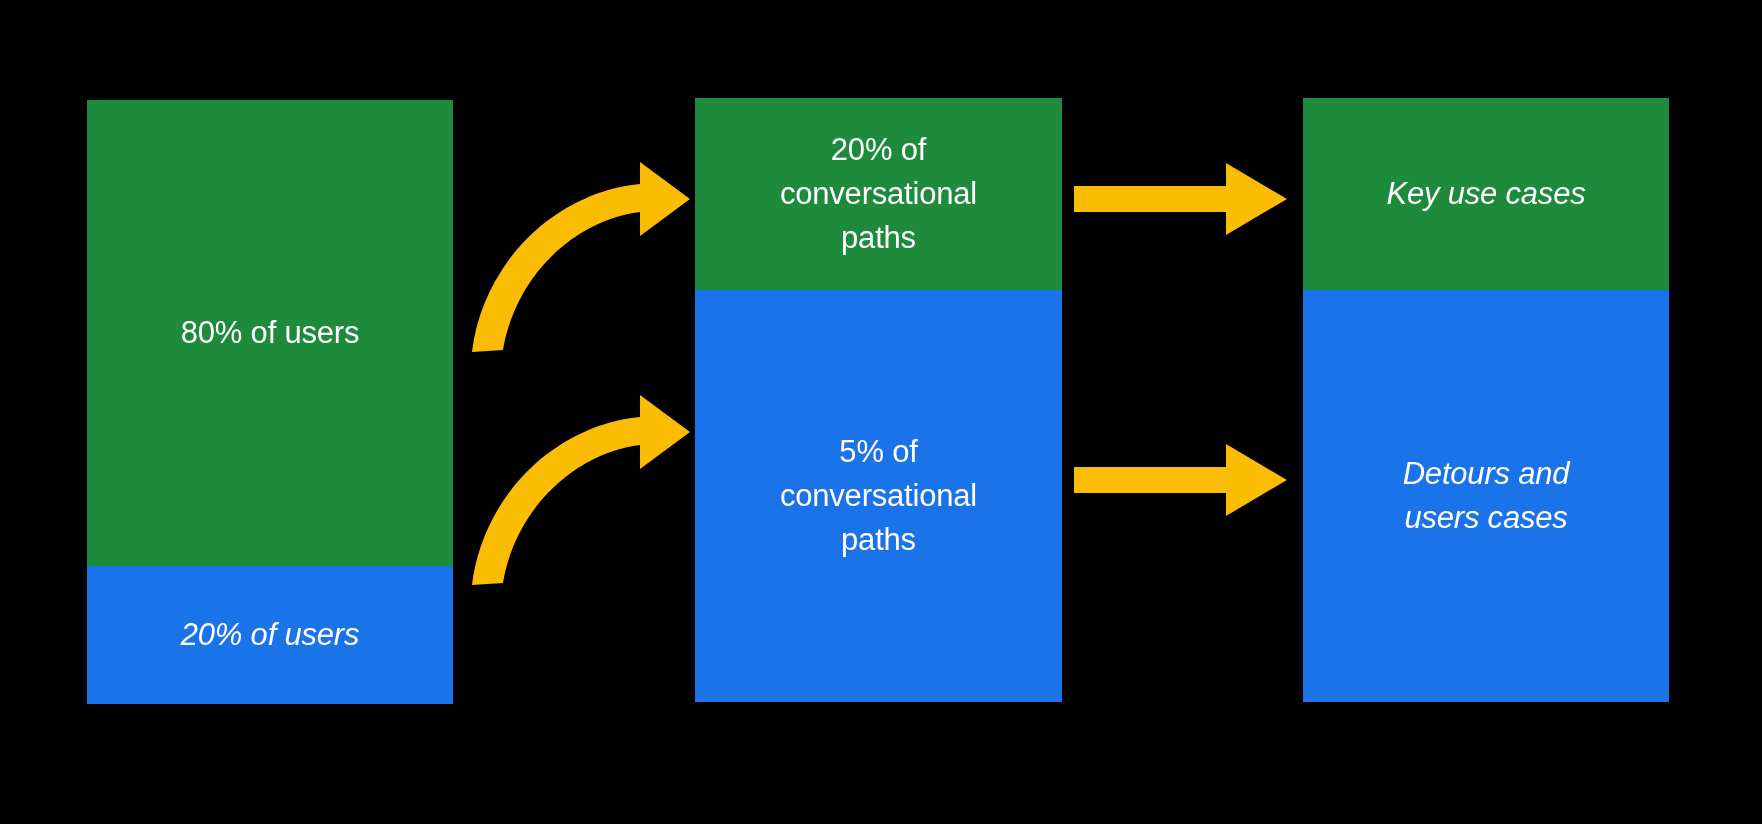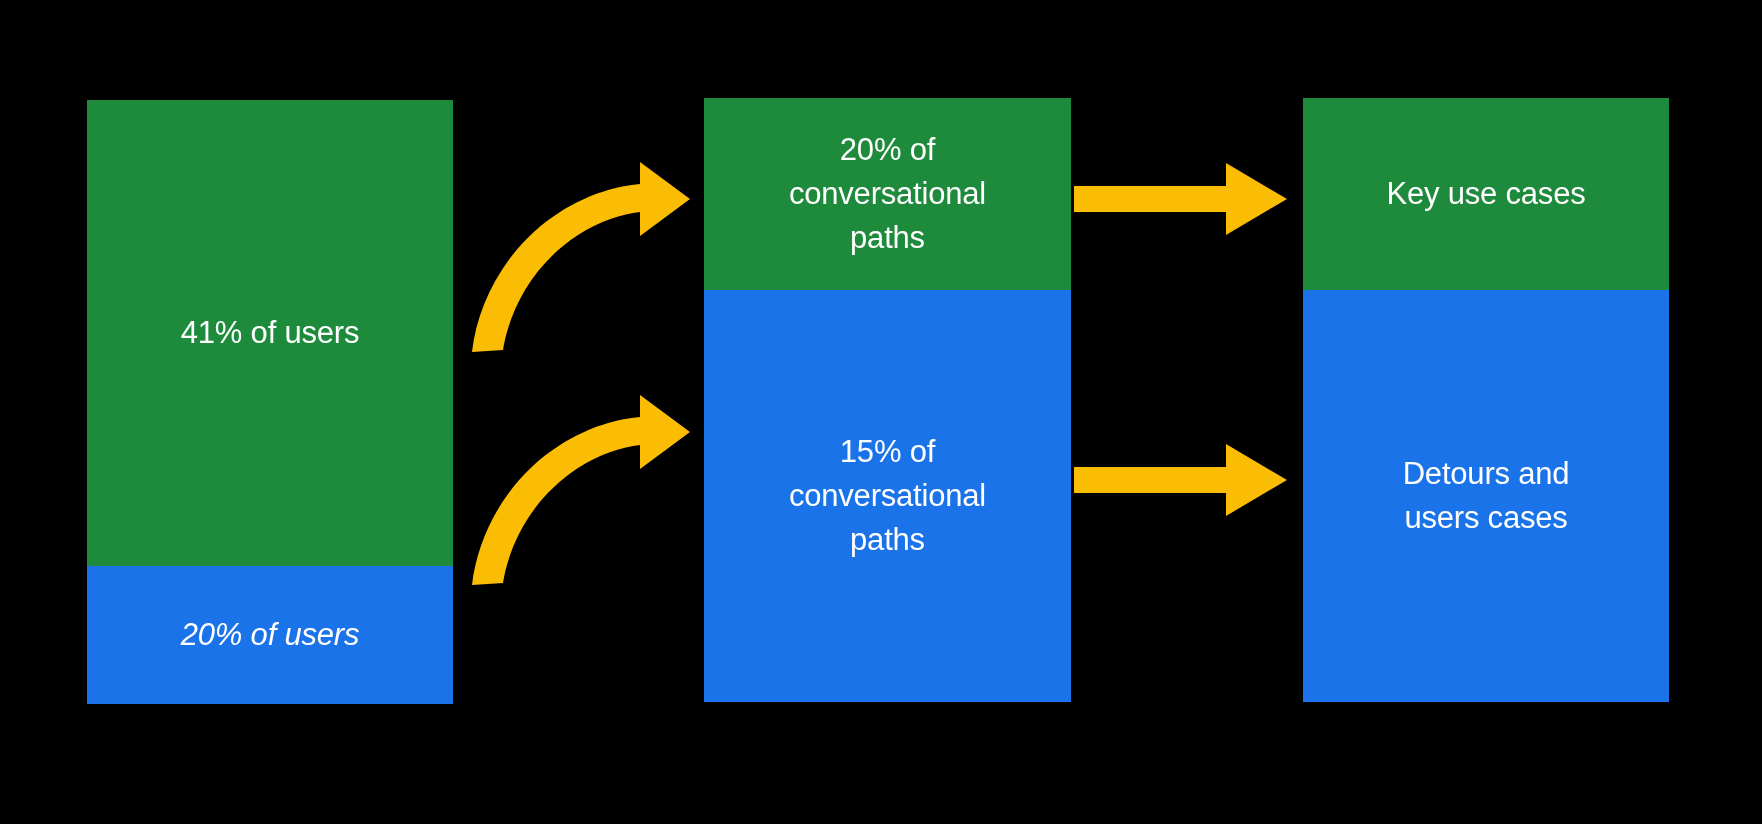--- a/index.html
+++ b/index.html
@@ -48,60 +48,60 @@
     letter-spacing: -0.2px;
     white-space: pre-line;
   }
 
   
   #col-users { left: 87px; top: 100px; width: 366px; height: 604px; }
   #col-users .s-top    { top: 0;     height: 466px; }
   #col-users .s-bottom { top: 466px; height: 138px; font-style: italic; }
 
   
-  #col-paths { left: 695px; top: 98px; width: 367px; height: 604px; margin-left: 9px; }
+  #col-paths { left: 695px; top: 98px; width: 367px; height: 604px; }
   #col-paths .s-top    { top: 0;     height: 192px; }
   #col-paths .s-bottom { top: 192px; height: 412px; }
 
   
-  #col-outcomes { left: 1303px; top: 98px; width: 366px; height: 442px; }
+  #col-outcomes { left: 1303px; top: 98px; width: 366px; height: 442px; font-style: italic; }
   #col-outcomes .s-top    { top: 0;     height: 192px; }
   #col-outcomes .s-bottom { top: 192px; height: 412px; }
 
   .arrow-layer {
     position: absolute;
     left: 0; top: 0;
     width: 1762px;
     height: 824px;
     pointer-events: none;
   }
   .arrow-layer svg { display: block; }
 </style>
 </head>
 <body>
 
 <div id="stage">
 
   <div class="column" id="col-users">
     <div class="segment seg-green s-top">
-      <span class="seg-label">41% of users</span>
+      <span class="seg-label">80% of users</span>
     </div>
     <div class="segment seg-blue s-bottom">
       <span class="seg-label">20% of users</span>
     </div>
   </div>
 
   <div class="column" id="col-paths">
     <div class="segment seg-green s-top">
       <span class="seg-label">20% of
 conversational
 paths</span>
     </div>
     <div class="segment seg-blue s-bottom">
-      <span class="seg-label">15% of
+      <span class="seg-label">5% of
 conversational
 paths</span>
     </div>
   </div>
 
   <div class="column" id="col-outcomes">
     <div class="segment seg-green s-top">
       <span class="seg-label">Key use cases</span>
     </div>
     <div class="segment seg-blue s-bottom">

